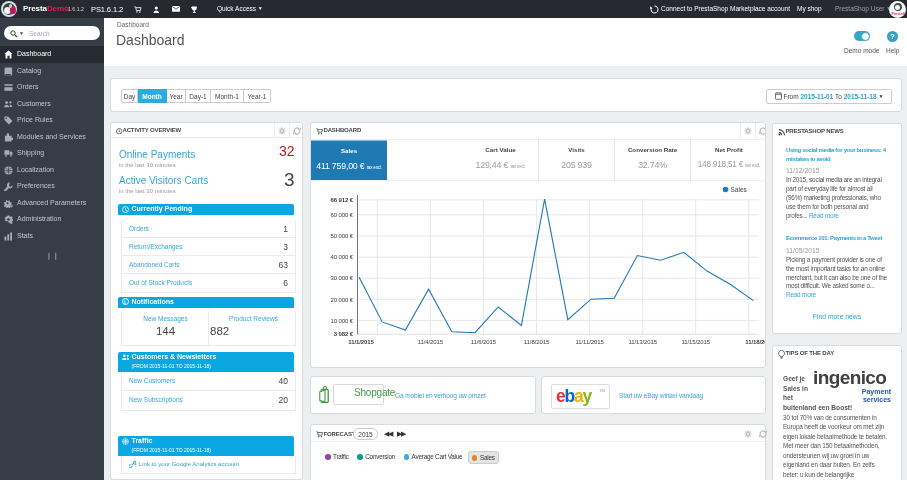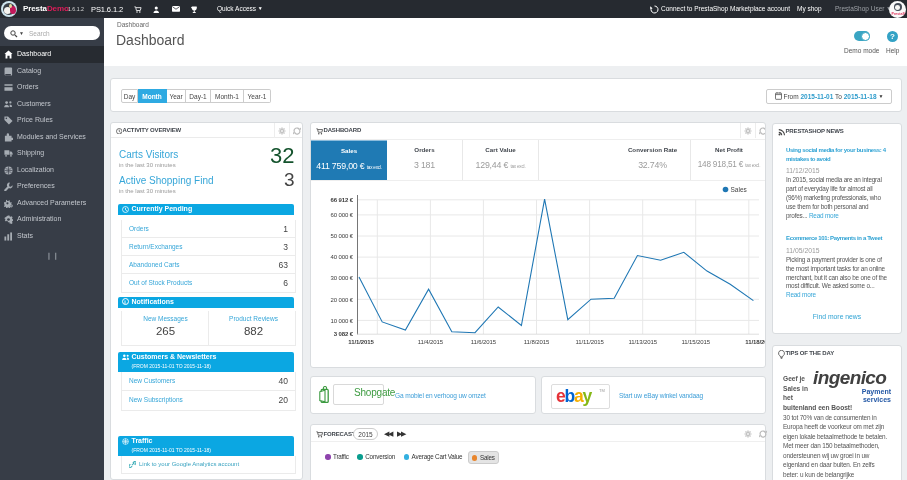--- a/index.html
+++ b/index.html
@@ -188,24 +188,24 @@
       </svg>
     <svg class="abs" style="left:181.5px;top:3.5px;" width="8" height="8" viewBox="0 0 10 10">
         <g fill="none" stroke="#b9b9b9" stroke-width="1.4">
           <path d="M1.8 6.2 A3.4 3.4 0 0 1 7.9 3.1"></path>
           <path d="M8.2 3.8 A3.4 3.4 0 0 1 2.1 6.9"></path>
         </g>
         <path d="M6.7 3.4 H9.9 V0.6 z" fill="#b9b9b9"></path>
         <path d="M3.3 6.6 H0.1 V9.4 z" fill="#b9b9b9"></path>
       </svg>
   </div>
-  <div class="abs link" style="left:8px;top:25.5px;font-size:10px;">Carts Visitors</div>
+  <div class="abs link" style="left:8px;top:25.5px;font-size:10px;">Online Payments</div>
   <div class="abs" style="left:8px;top:38.5px;font-size:6px;color:#999;">in the last 30 minutes</div>
-  <div class="abs" style="right:7.5px;top:20px;font-size:22px;color:#14532d;">32</div>
-  <div class="abs link" style="left:8px;top:51.5px;font-size:10px;">Active Shopping Find</div>
+  <div class="abs" style="right:7.5px;top:20px;font-size:14px;color:#b91c1c;">32</div>
+  <div class="abs link" style="left:8px;top:51.5px;font-size:10px;">Active Visitors Carts</div>
   <div class="abs" style="left:8px;top:64.5px;font-size:6px;color:#999;">in the last 30 minutes</div>
   <div class="abs" style="right:7.5px;top:46px;font-size:19px;color:#444;">3</div>
   <div class="abs bluebar" style="left:6.5px;top:80.5px;width:176px;height:11px;border-radius:2px 2px 0 0;">
     <svg class="abs" style="left:4px;top:2px;" width="7" height="7" viewBox="0 0 8 8">
         <circle cx="4" cy="4" r="3.4" fill="none" stroke="#fff" stroke-width="0.9"></circle>
         <path d="M4 2v2.3L5.6 5.4" fill="none" stroke="#fff" stroke-width="0.9"></path>
       </svg>
     <div class="abs" style="left:14px;top:1.5px;font-size:7px;font-weight:bold;">Currently Pending</div>
   </div>
   <div class="abs rowtbl" style="left:10px;top:96.5px;width:175px;">
@@ -226,23 +226,23 @@
         <b>6</b>
       </div>
   </div>
   <div class="abs bluebar" style="left:6.5px;top:173.5px;width:176px;height:11px;border-radius:2px 2px 0 0;">
     <div class="abs" style="left:4px;top:1px;width:7px;height:7px;border:0.8px solid #fff;border-radius:50%;font-size:5.5px;font-weight:bold;text-align:center;line-height:7px;">i</div>
     <div class="abs" style="left:14px;top:1.5px;font-size:7px;font-weight:bold;">Notifications</div>
   </div>
   <div class="abs" style="left:10px;top:188px;width:175px;height:35px;border:1px solid #ebebeb;border-top:none;">
     <div class="abs" style="left:0;top:0;width:87px;height:35px;border-right:1px solid #ebebeb;"></div>
     <div class="abs link" style="left:0;top:4px;width:87px;text-align:center;font-size:6.5px;">New Messages</div>
-    <div class="abs" style="left:0;top:14px;width:87px;text-align:center;font-size:11.5px;color:#444;">265</div>
+    <div class="abs" style="left:0;top:14px;width:87px;text-align:center;font-size:11.5px;color:#444;">144</div>
     <div class="abs link" style="left:88px;top:4px;width:87px;text-align:center;font-size:6.5px;">Product Reviews</div>
-    <div class="abs" style="left:88px;top:14px;width:87px;text-align:center;font-size:11.5px;color:#444;">882</div>
+    <div class="abs" style="left:88px;top:14px;width:87px;text-align:left;font-size:11.5px;color:#444;">882</div>
   </div>
   <div class="abs bluebar" style="left:6.5px;top:228.5px;width:176px;height:20px;border-radius:2px 2px 0 0;">
     <svg class="abs" style="left:4px;top:2.5px;" width="8" height="7" viewBox="0 0 11 9">
         <g fill="#fff">
           <circle cx="3.2" cy="2.2" r="1.7"></circle>
           <path d="M0.2 8c0-2 1.3-3.1 3-3.1s3 1.1 3 3.1z"></path>
           <circle cx="7.8" cy="2" r="1.4"></circle>
           <path d="M7 4.6c1.6 0 2.8 1 2.8 2.9H6.9"></path>
         </g>
       </svg>
@@ -302,27 +302,27 @@
         </g>
         <path d="M6.7 3.4 H9.9 V0.6 z" fill="#b9b9b9"></path>
         <path d="M3.3 6.6 H0.1 V9.4 z" fill="#b9b9b9"></path>
       </svg>
   </div>
   <div class="abs" style="left:0;top:16px;width:456px;height:42px;border-top:1px solid #eee;border-bottom:1px solid #eee;">
     <div class="sbox" style="left:0;width:76px;background:#1f7ab4;border-top:1.5px solid #8cbcdc;border-right:none;">
       <div class="slab" style="color:#fff;">Sales</div>
       <div class="sval" style="color:#fff;">411 759,00 € <span>tax excl.</span></div>
     </div>
-    <div class="sbox" style="left:76px;width:76px;">
-        <div class="slab">Orders</div>
-        <div class="sval">3 181</div>
-      </div>
     <div class="sbox" style="left:152px;width:76px;">
         <div class="slab">Cart Value</div>
         <div class="sval">129,44 € <span>tax excl.</span></div>
+      </div>
+    <div class="sbox" style="left:228px;width:76px;">
+        <div class="slab">Visits</div>
+        <div class="sval">205 939</div>
       </div>
     <div class="sbox" style="left:304px;width:76px;">
         <div class="slab">Conversion Rate</div>
         <div class="sval">32.74%</div>
       </div>
     <div class="sbox" style="left:380px;width:76px;border-right:none;">
         <div class="slab">Net Profit</div>
         <div class="sval" style="font-size:8.2px;">148 918,51 € <span>tax excl.</span></div>
       </div>
   </div>
@@ -432,19 +432,19 @@
 </div>
 <div class="panel" id="tips" style="left:772px;top:345px;width:130px;height:150px;overflow:hidden;">
   <div style="height:15px;position:relative;">
     <svg class="abs" style="left:5px;top:3.5px;" width="7" height="9" viewBox="0 0 7 9">
         <path d="M3.5 0.3a3 3 0 0 1 1.6 5.5c-0.4 0.3-0.5 0.7-0.5 1.2h-2.2c0-0.5-0.1-0.9-0.5-1.2A3 3 0 0 1 3.5 0.3z" fill="none" stroke="#444" stroke-width="0.8"></path>
         <path d="M2.5 7.7h2 M2.8 8.6h1.4" stroke="#444" stroke-width="0.7"></path>
       </svg>
     <div class="abs" style="left:12.5px;top:4px;font-size:6px;font-weight:bold;color:#41464d;letter-spacing:-0.15px;">TIPS OF THE DAY</div>
   </div>
   <div style="padding:8px 12.5px 0 10px;position:relative;">
-    <div class="abs" style="left:40px;top:5.5px;font-size:19px;font-weight:bold;color:#404040;letter-spacing:-0.6px;font-style:italic;">ingenico</div>
+    <div class="abs" style="left:40px;top:5.5px;font-size:19px;font-weight:bold;color:#404040;letter-spacing:-0.6px;">ingenico</div>
     <div class="abs" style="left:0;top:27px;width:118px;text-align:right;font-size:7px;font-weight:bold;color:#2257a5;line-height:7.5px;">Payment<br>services</div>
     <div style="width:30px;font-size:6.6px;font-weight:bold;color:#555;line-height:9.5px;margin-top:5px;">Geef je Sales in het</div>
     <div style="font-size:6.6px;font-weight:bold;color:#555;line-height:9px;">buitenland een Boost!</div>
     <div style="font-size:6.4px;color:#555;line-height:9.6px;letter-spacing:-0.15px;margin-top:1px;">30 tot 70% van de consumenten in Europa heeft de voorkeur om met zijn eigen lokale betaalmethode te betalen. Met meer dan 150 betaalmethoden, ondersteunen wij uw groei in uw eigenland en daar buiten. En zelfs beter: u kun de belangrijke betaalmethoden activeren met een</div>
   </div>
 </div>
 
 </body></html>

